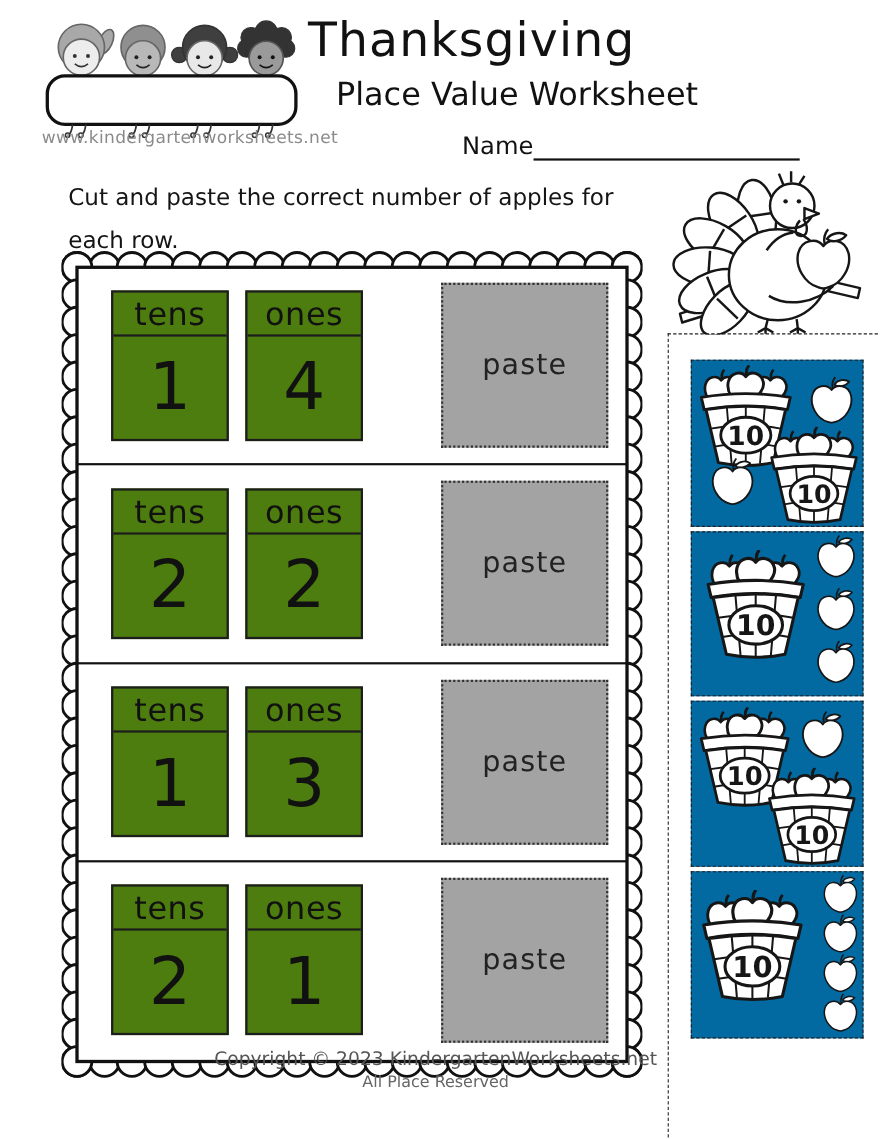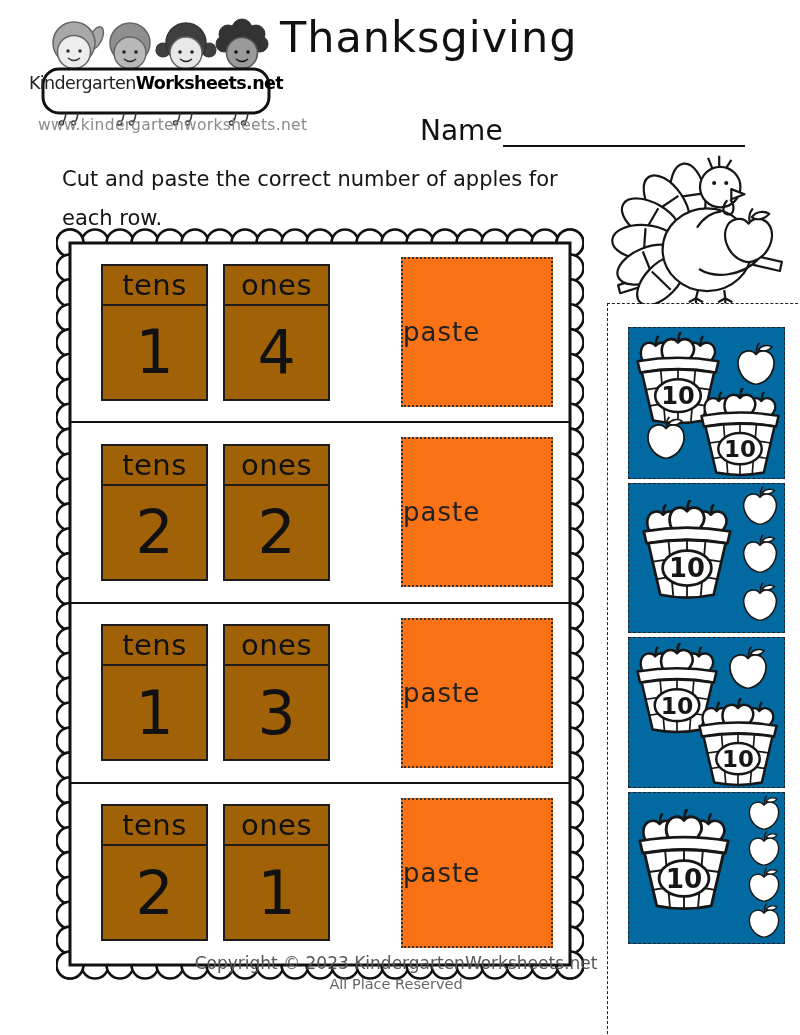--- a/index.html
+++ b/index.html
@@ -15,44 +15,44 @@
   .lt-normal{font-weight:400;color:#222;}
   .lt-bold{font-weight:700;color:#000;}
   .website{position:absolute;left:38px;top:116px;font-size:15.5px;color:#8a8a8a;letter-spacing:0.3px;}
 
   
   .title{position:absolute;left:280px;top:12px;width:380px;text-align:left;
          font-size:43px;letter-spacing:1px;color:#111;}
   .subtitle{position:absolute;left:280px;top:68px;width:380px;text-align:center;
             font-size:29px;color:#111;}
   .name-row{position:absolute;left:420px;top:114px;display:flex;align-items:flex-end;}
-  .name-label{font-size:28px;color:#111;}
+  .name-label{font-size:22px;color:#111;}
   .name-line{display:inline-block;width:242px;height:30px;border-bottom:2.6px solid #111;}
 
   .instructions{position:absolute;left:62px;top:160px;width:505px;
                 font-size:21px;line-height:1.88;color:#151515;}
 
   
   .turkey{position:absolute;left:604px;top:146px;width:192px;height:158px;}
 
   
   .frame{position:absolute;left:56px;top:226px;width:528px;height:756px;}
   .rows{position:absolute;left:70px;top:243px;width:500px;height:719px;
         display:flex;flex-direction:column;}
   .wrow{flex:1;display:flex;align-items:center;padding-left:31px;box-sizing:border-box;}
   .wrow.sep{border-bottom:2.5px solid #111;}
-  .card{width:107px;height:137px;border:2.3px solid #1d1d1d;background:#a16207;
+  .card{width:107px;height:137px;border:2.3px solid #1d1d1d;background:#4d7c0f;
         display:flex;flex-direction:column;margin-right:15px;box-sizing:border-box;}
   .card-h{height:38px;border-bottom:2.3px solid #1d1d1d;display:flex;align-items:center;
           justify-content:center;font-size:29px;letter-spacing:0.5px;color:#111;}
   .card-n{flex:1;display:flex;align-items:center;justify-content:center;
           font-size:60px;color:#111;}
   .paste{margin-left:auto;margin-right:17px;width:152px;height:150px;
-         border:2px dotted #333;display:flex;align-items:center;justify-content:flex-start;
-         box-sizing:border-box;background:#f97316;}
+         border:2px dotted #333;display:flex;align-items:center;justify-content:center;
+         box-sizing:border-box;background:#a3a3a3;}
   .paste span{font-size:26px;letter-spacing:1px;color:#222;}
 
   
   .strip{position:absolute;left:607px;top:303px;width:200px;height:740px;
          border-left:1.8px dashed #222;border-top:1.8px dashed #222;}
   .cut-section{position:absolute;left:628px;width:157px;border:1.8px dashed #222;
                background:#0369a1;box-sizing:border-box;}
   .cs0{top:327px;height:152px;} .cs1{top:483px;height:150px;}
   .cs2{top:637px;height:151px;} .cs3{top:792px;height:152px;}
 
@@ -112,27 +112,24 @@
 
     <use href="#leg" x="26" y="101"></use>
       <use href="#leg" x="38" y="101"></use>
     <use href="#leg" x="84" y="101"></use>
       <use href="#leg" x="96" y="101"></use>
     <use href="#leg" x="140" y="101"></use>
       <use href="#leg" x="152" y="101"></use>
     <use href="#leg" x="196" y="101"></use>
       <use href="#leg" x="208" y="101"></use>
   </svg>
-  <div class="logo-text">
-      <span class="lt-normal">Kindergarten</span>
-      <span class="lt-bold">Worksheets.net</span>
-    </div>
   <div class="website">www.kindergartenworksheets.net</div>
 
   <div class="title">Thanksgiving</div>
+  <div class="subtitle">Place Value Worksheet</div>
   <div class="name-row">
     <span class="name-label">Name</span>
     <span class="name-line"></span>
   </div>
 
   <div class="instructions">Cut and paste the correct number of apples for each row.</div>
 
   <svg class="turkey" viewBox="0 0 190 155">
     <g fill="#fff" stroke="#161616" stroke-width="2.2" stroke-linejoin="round">
       <path d="M20,124 L47,113 L50,121 L23,132 Z"></path>

